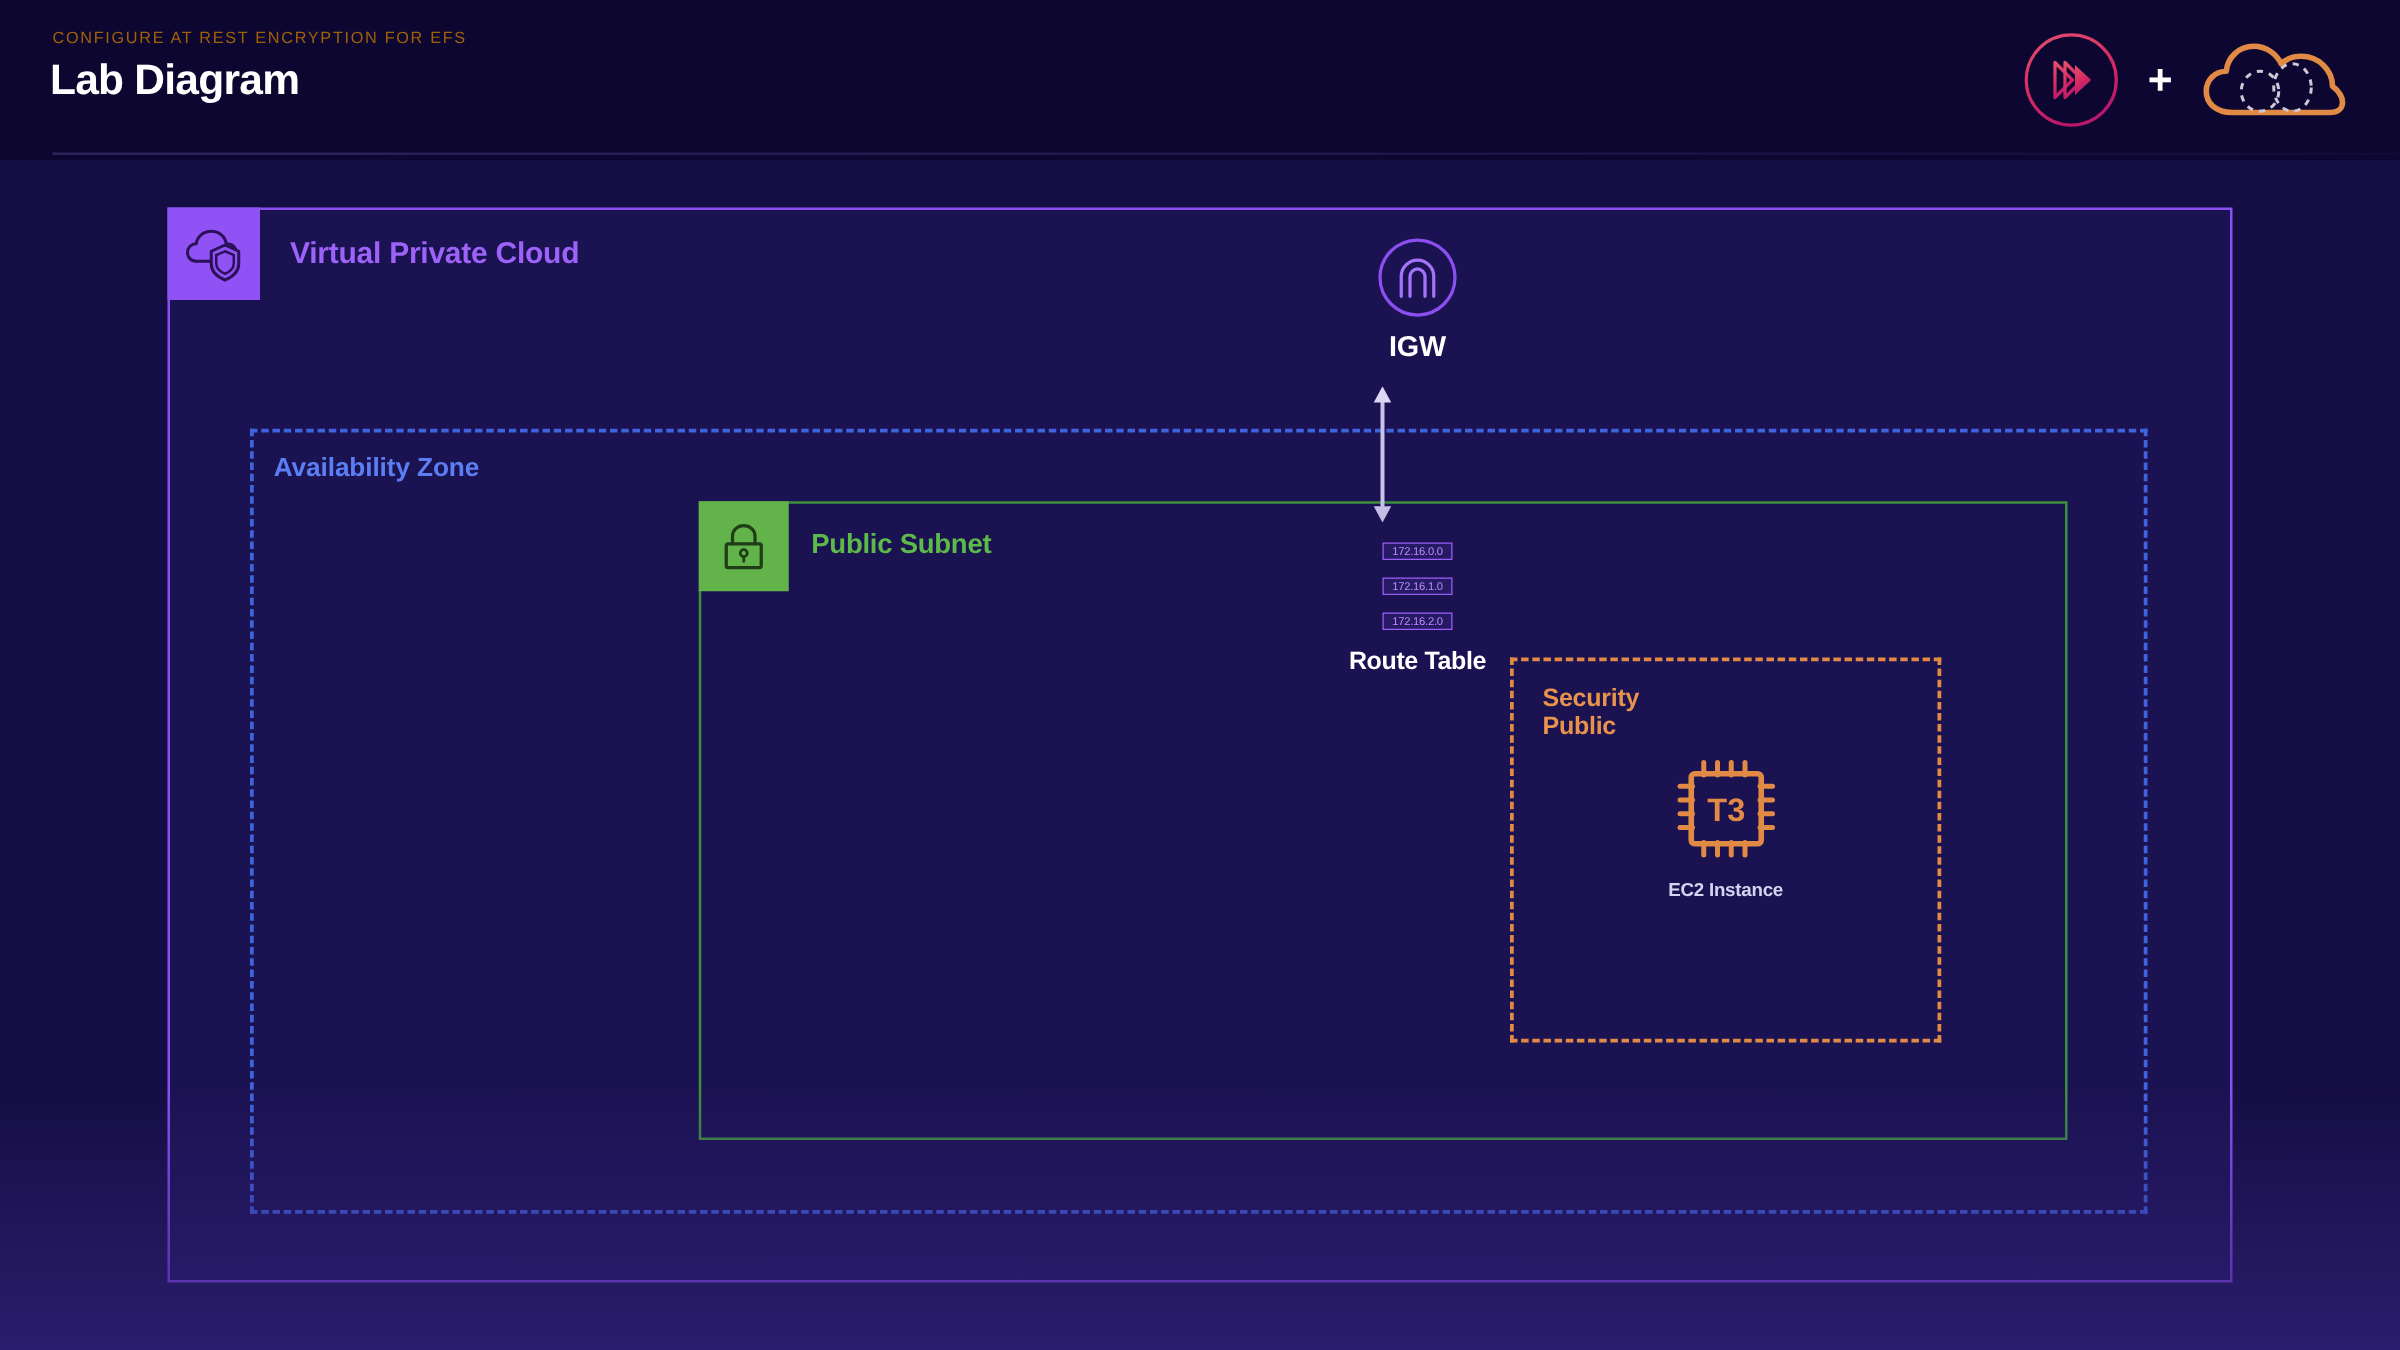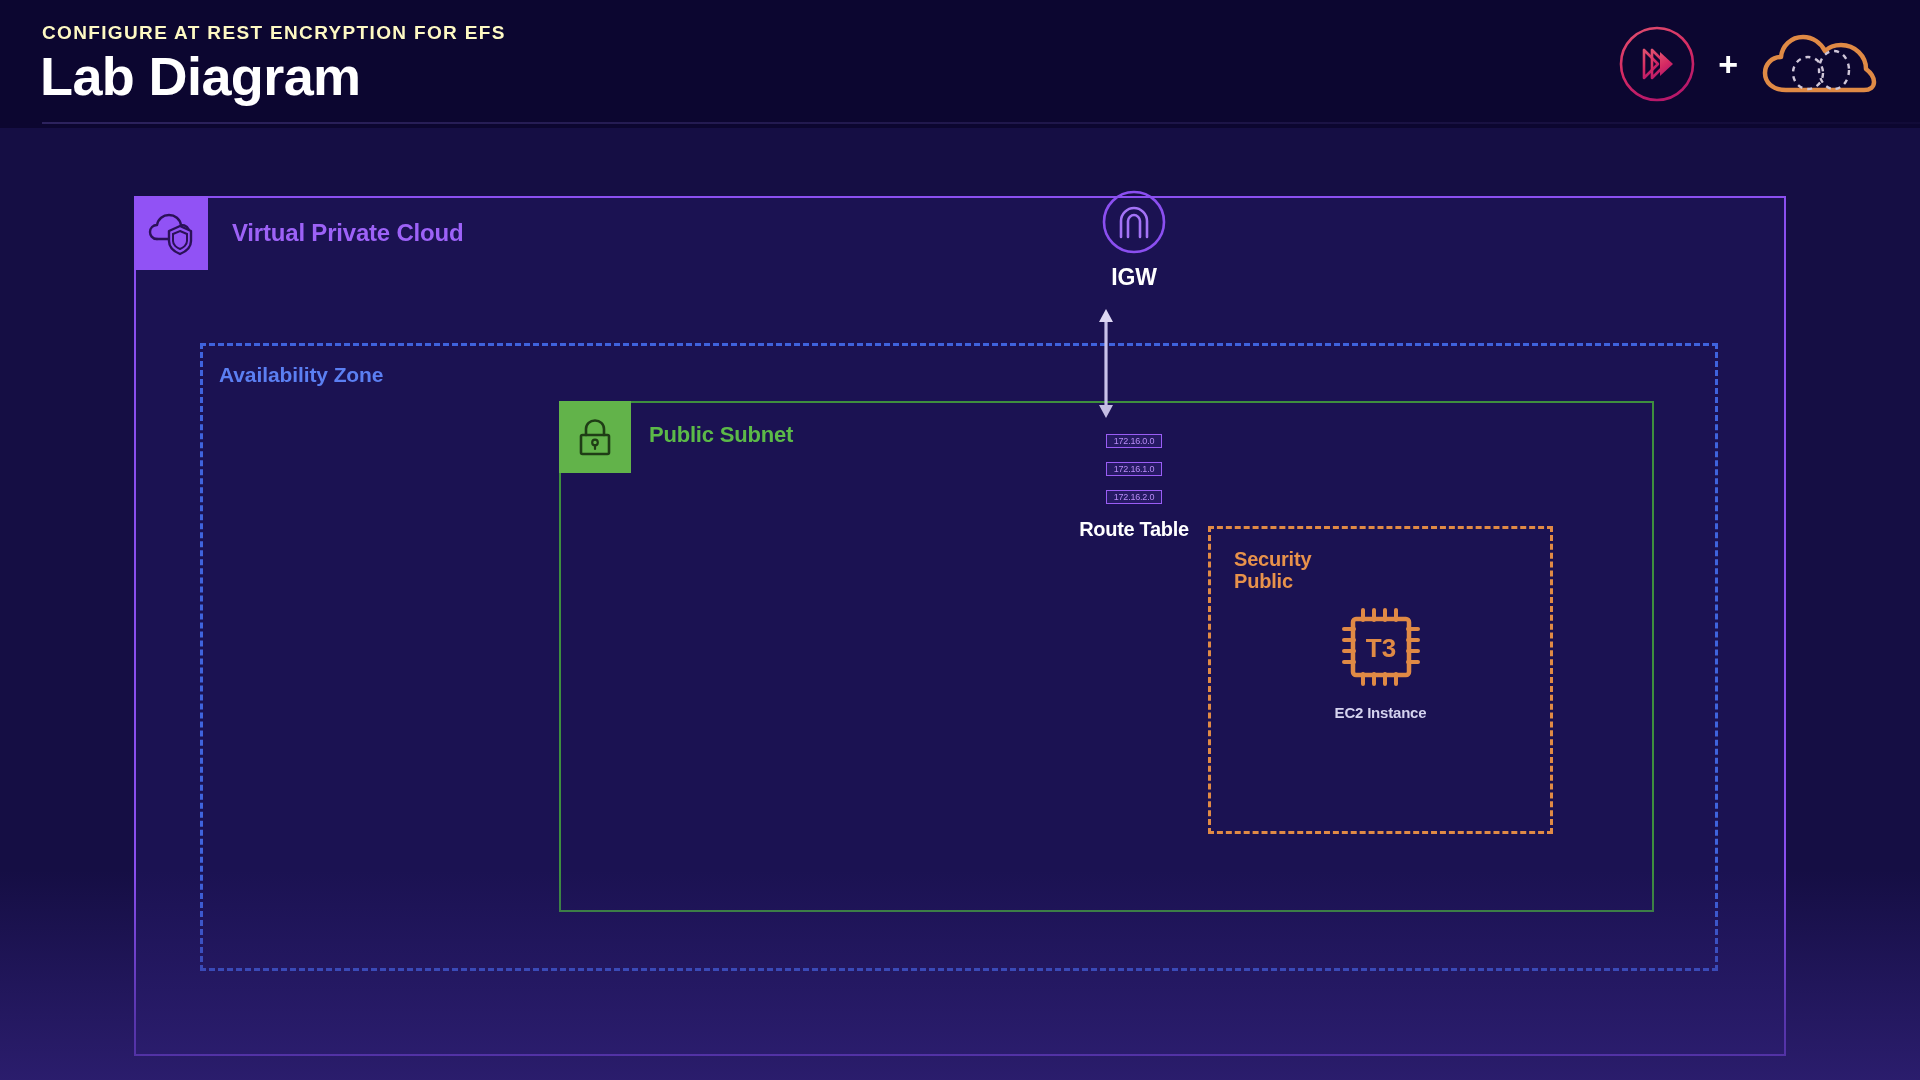--- a/index.html
+++ b/index.html
@@ -39,31 +39,31 @@
   }
   #header-divider {
     position: absolute;
     left: 42px; top: 122px;
     width: 1878px; height: 2px;
     background: linear-gradient(90deg, rgba(120,100,200,0.30) 0%, rgba(120,100,200,0.16) 60%, rgba(120,100,200,0.05) 100%);
   }
   #eyebrow {
     position: absolute;
     left: 42px; top: 22px;
-    font-size: 19px;
-    font-weight: bold;
+    font-size: 13px;
+    font-weight: normal;
     letter-spacing: 1.35px;
-    color: #fef9c3;
+    color: #a16207;
     text-transform: uppercase;
     white-space: nowrap;
   }
   #page-title {
     position: absolute;
     left: 40px; top: 45px;
-    font-size: 54px;
+    font-size: 34px;
     font-weight: bold;
     letter-spacing: -0.6px;
     color: #ffffff;
     white-space: nowrap;
   }
 
   
   #logo-group {
     position: absolute;
     right: 40px; top: 22px;
@@ -82,21 +82,20 @@
   }
   #cloud-logo { width: 120px; height: 72px; display: block; }
 
   
   #vpc-box {
     position: absolute;
     left: 134px; top: 166px;
     width: 1652px; height: 860px;
     border: 2px solid #8b4ff0;
     background: #1b1252;
-    margin-top: 30px;
   }
   #vpc-icon-tile {
     position: absolute;
     left: -2px; top: -2px;
     width: 74px; height: 74px;
     background: #9152f5;
     display: flex;
     align-items: center;
     justify-content: center;
   }

